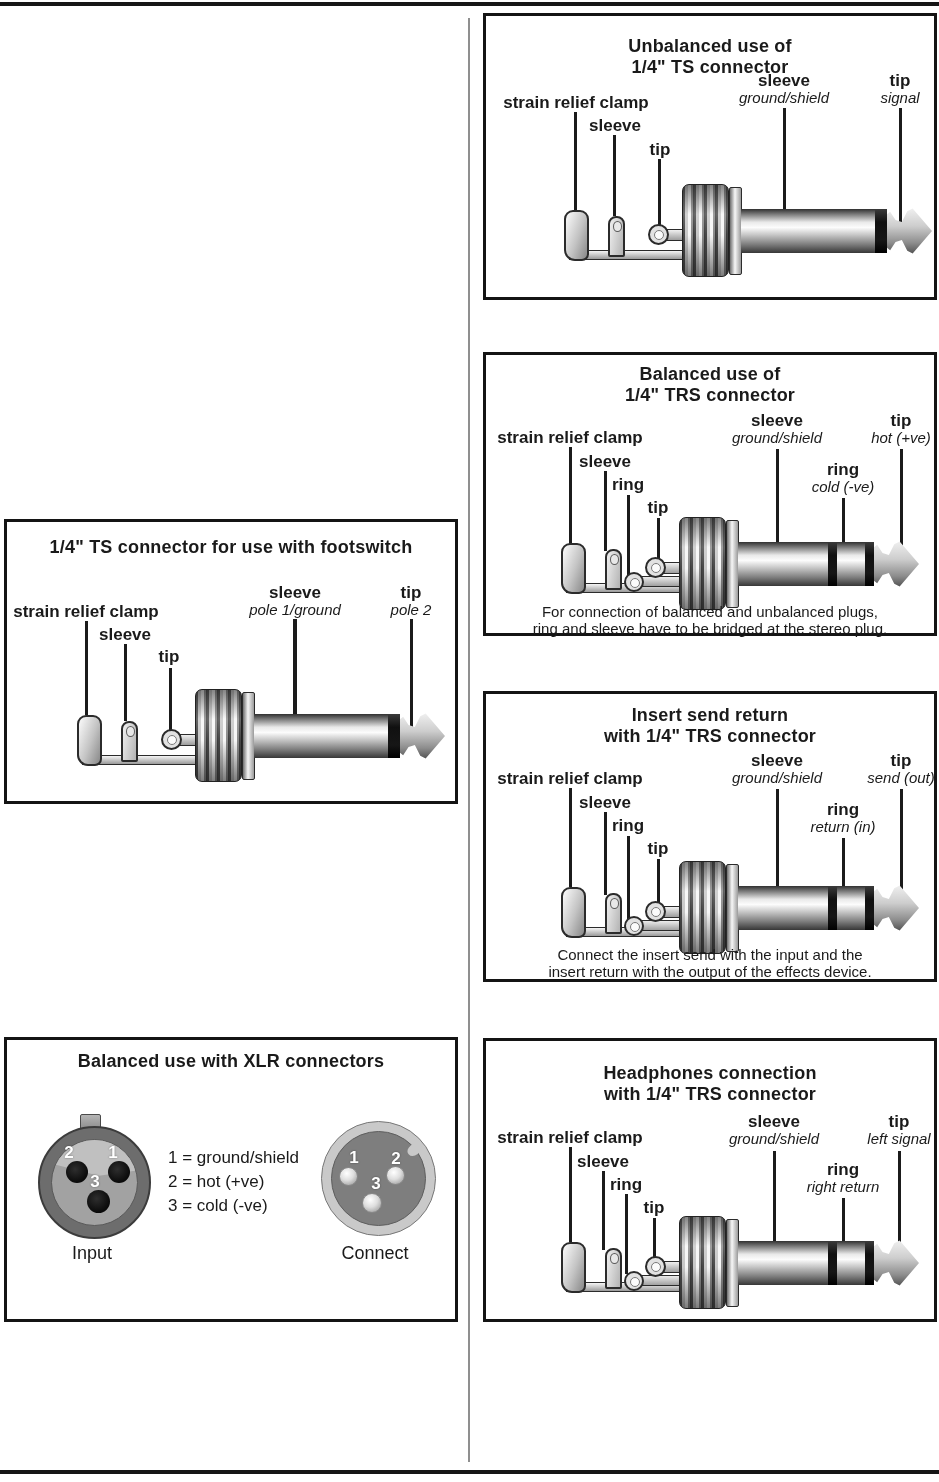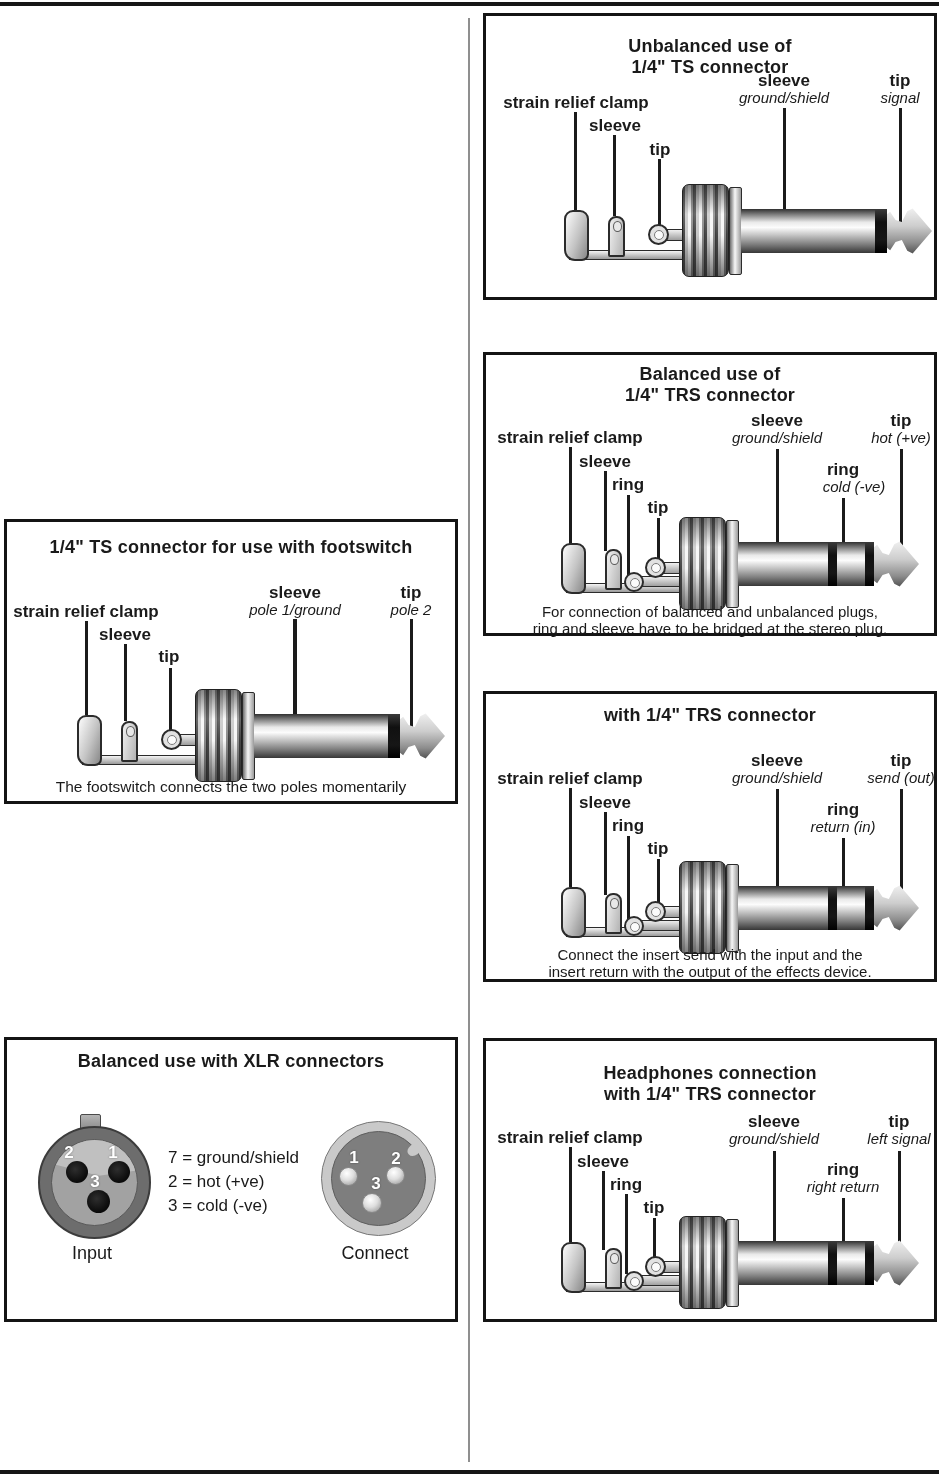--- a/index.html
+++ b/index.html
@@ -129,21 +129,21 @@
   <div class="box" style="left:483px; top:352px; width:454px; height:284px">
     <div class="ttl" style="top:9px">
       <div>Balanced use of</div>
       <div>1/4" TRS connector</div>
     </div>
     <span class="lbl" style="left:291px; top:57px">sleeve</span>
     <span class="sub" style="left:291px; top:75px">ground/shield</span>
     <span class="lbl" style="left:415px; top:57px">tip</span>
     <span class="sub" style="left:415px; top:75px">hot (+ve)</span>
     <span class="lbl" style="left:357px; top:106px">ring</span>
-    <span class="sub" style="left:368px; top:124px">cold (-ve)</span>
+    <span class="sub" style="left:357px; top:124px">cold (-ve)</span>
     <span class="lbl" style="left:84px; top:74px">strain relief clamp</span>
     <span class="lbl" style="left:119px; top:98px">sleeve</span>
     <span class="lbl" style="left:142px; top:121px">ring</span>
     <span class="lbl" style="left:172px; top:144px">tip</span>
     <div class="ldr" style="left:83px; top:92px; height:98px"></div>
     <div class="ldr" style="left:118px; top:116px; height:80px"></div>
     <div class="ldr" style="left:141px; top:140px; height:80px"></div>
     <div class="ldr" style="left:171px; top:163px; height:45px"></div>
     <div class="ldr" style="left:290px; top:94px; height:116px"></div>
     <div class="ldr" style="left:356px; top:143px; height:67px"></div>
@@ -163,20 +163,21 @@
       <div class="p-metal"></div>
       <div class="p-b2"></div>
       <div class="p-head"></div>
     </div>
     <div class="cap" style="top:265px">ring and sleeve have to be bridged at the stereo plug.</div>
     <div class="cap" style="top:248px">For connection of balanced and unbalanced plugs,</div>
   </div>
 
   <div class="box" style="left:483px; top:691px; width:454px; height:291px">
     <div class="ttl" style="top:11px">
+      <div>Insert send return</div>
       <div>with 1/4" TRS connector</div>
     </div>
     <span class="lbl" style="left:291px; top:58px">sleeve</span>
     <span class="sub" style="left:291px; top:76px">ground/shield</span>
     <span class="lbl" style="left:415px; top:58px">tip</span>
     <span class="sub" style="left:415px; top:76px">send (out)</span>
     <span class="lbl" style="left:357px; top:107px">ring</span>
     <span class="sub" style="left:357px; top:125px">return (in)</span>
     <span class="lbl" style="left:84px; top:76px">strain relief clamp</span>
     <span class="lbl" style="left:119px; top:100px">sleeve</span>
@@ -268,38 +269,37 @@
       <div class="p-tip-bar"></div>
       <div class="p-tip-lug"></div>
       <div class="p-post"></div>
       <div class="p-clamp"></div>
       <div class="p-threads"></div>
       <div class="p-flange"></div>
       <div class="p-barrel"></div>
       <div class="p-b1"></div>
       <div class="p-head"></div>
     </div>
-    <div class="cap" style="top:256px; font-size:15.5px">The footswitch connects the two poles momentarily</div>
   </div>
 
   <div class="box" style="left:4px; top:1037px; width:454px; height:285px">
     <div class="ttl" style="top:11px">Balanced use with XLR connectors</div>
 
     <div id="xlr-f-tab"></div>
     <div class="xlr-part" id="xlr-f-outer"></div>
     <div class="xlr-part" id="xlr-f-inner"></div>
     <div class="xlr-part xlr-hole" style="left:59px; top:1.50cm; top:121px; width:22px; height:22px"></div>
     <div class="xlr-part xlr-hole" style="left:101px; top:121px; width:22px; height:22px"></div>
     <div class="xlr-part xlr-hole" style="left:80px; top:150px; width:23px; height:23px"></div>
     <span class="xlr-num" style="left:62px; top:113px">2</span>
     <span class="xlr-num" style="left:106px; top:113px">1</span>
     <span class="xlr-num" style="left:88px; top:142px">3</span>
     <span class="io-lbl" style="left:85px; top:203px">Input</span>
 
-    <span class="legend-line" style="left:161px; top:106px">7 = ground/shield</span>
+    <span class="legend-line" style="left:161px; top:106px">1 = ground/shield</span>
     <span class="legend-line" style="left:161px; top:130px">2 = hot (+ve)</span>
     <span class="legend-line" style="left:161px; top:154px">3 = cold (-ve)</span>
 
     <div class="xlr-part" id="xlr-m-outer"></div>
     <div class="xlr-part" id="xlr-m-inner"></div>
     <div class="xlr-part xlr-pin" style="left:332px; top:127px; width:19px; height:19px"></div>
     <div class="xlr-part xlr-pin" style="left:379px; top:126px; width:19px; height:19px"></div>
     <div class="xlr-part xlr-pin" style="left:355px; top:153px; width:20px; height:20px"></div>
     <span class="xlr-num" style="left:347px; top:118px">1</span>
     <span class="xlr-num" style="left:389px; top:119px">2</span>

